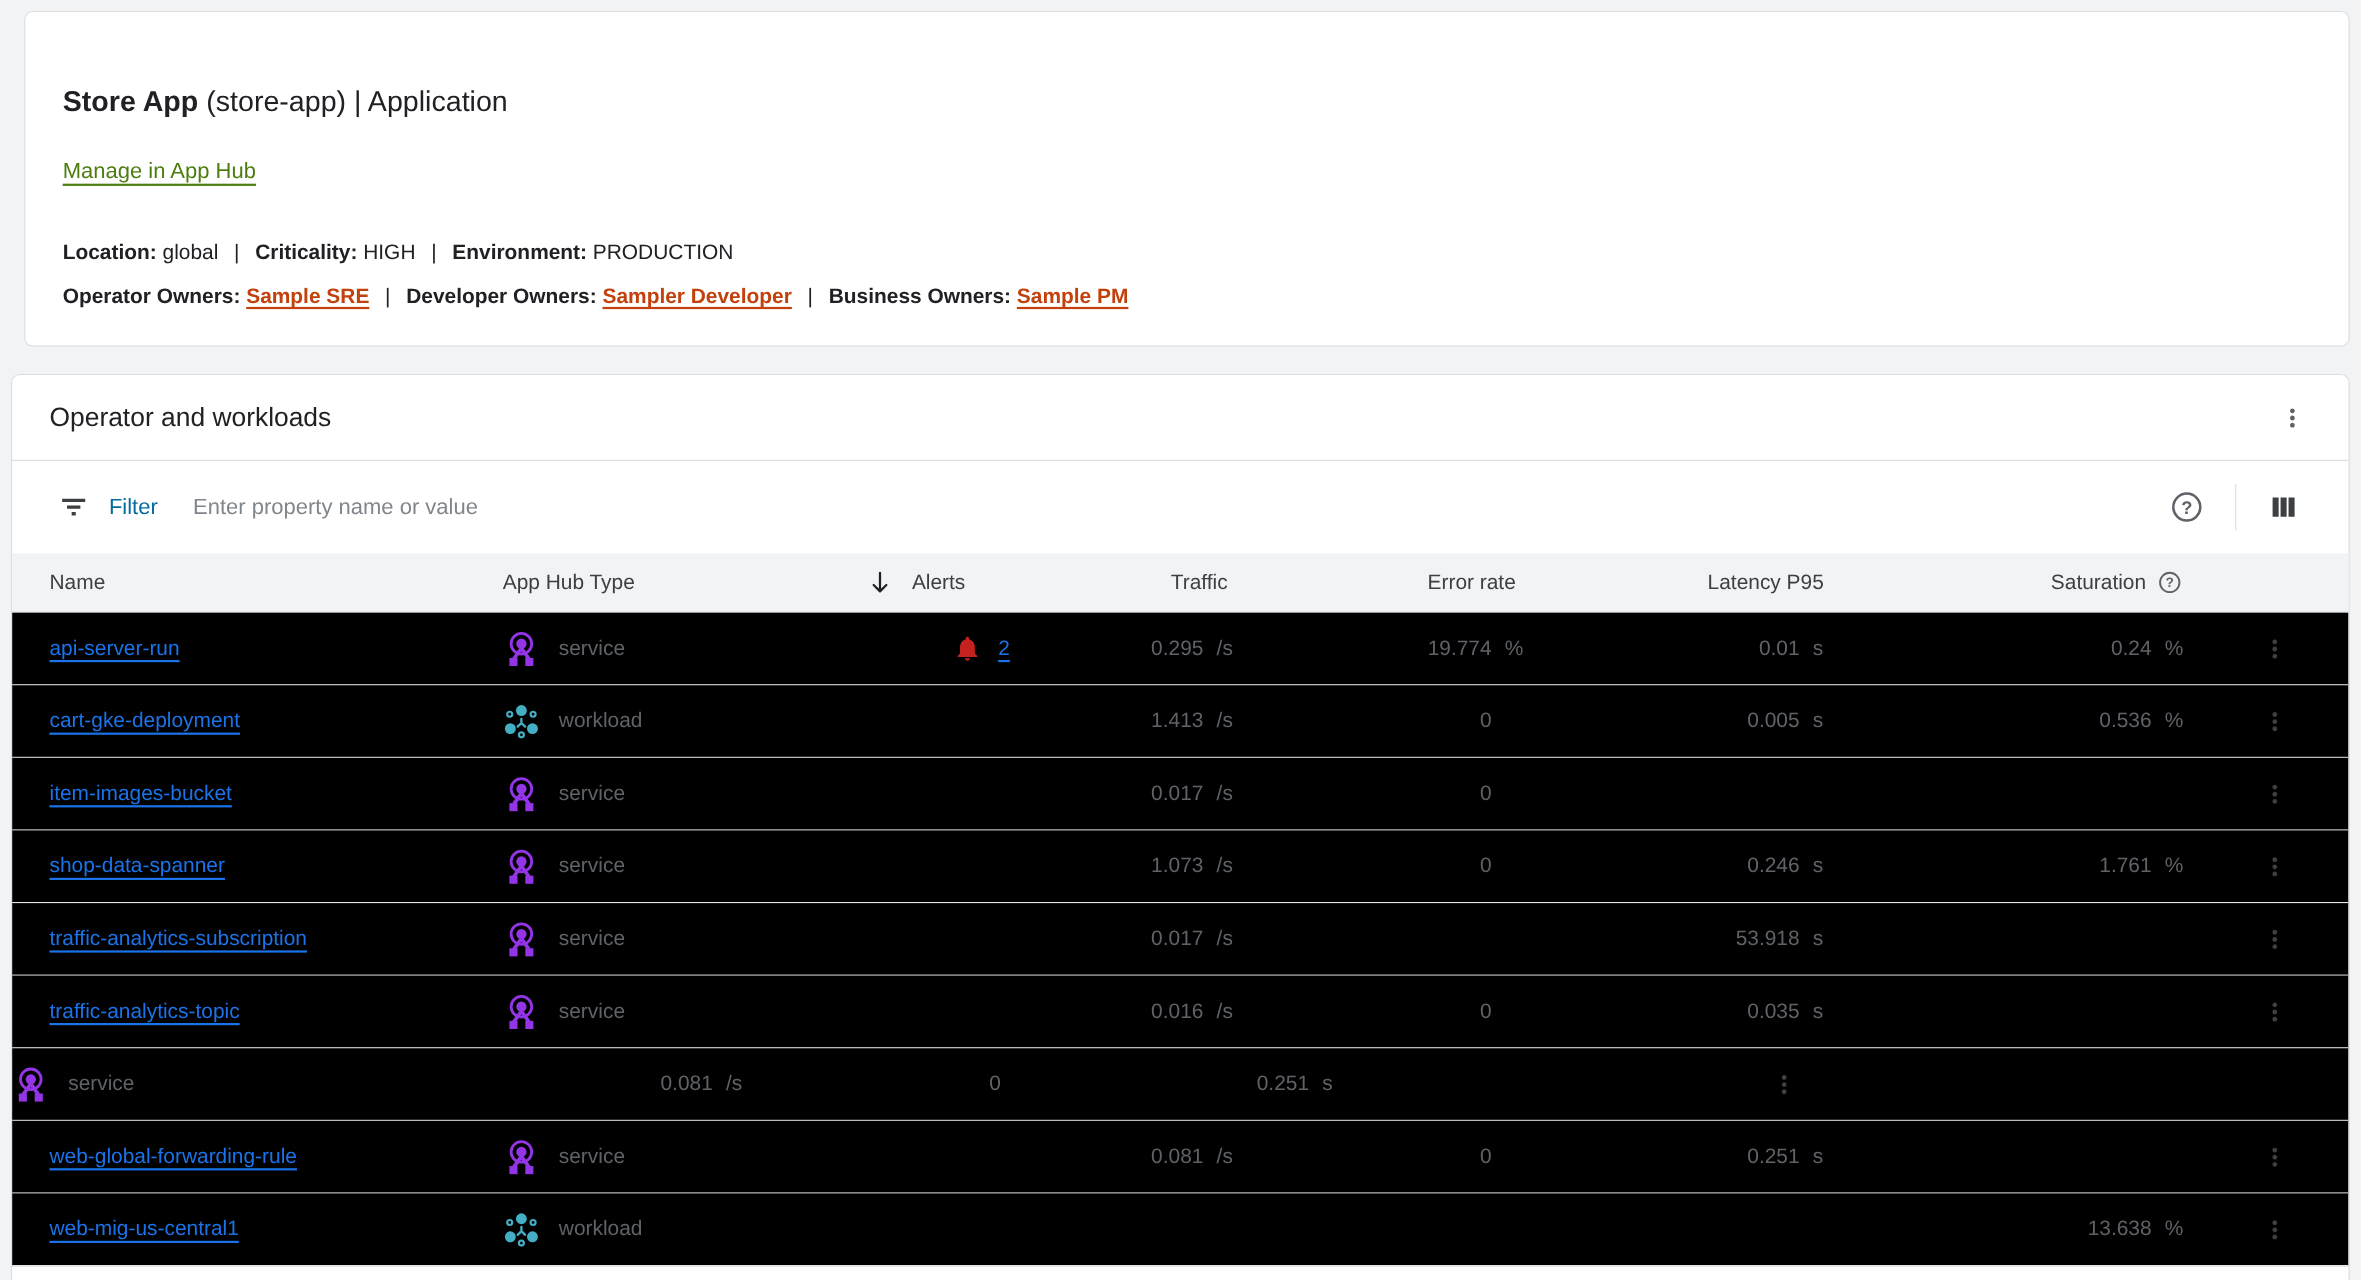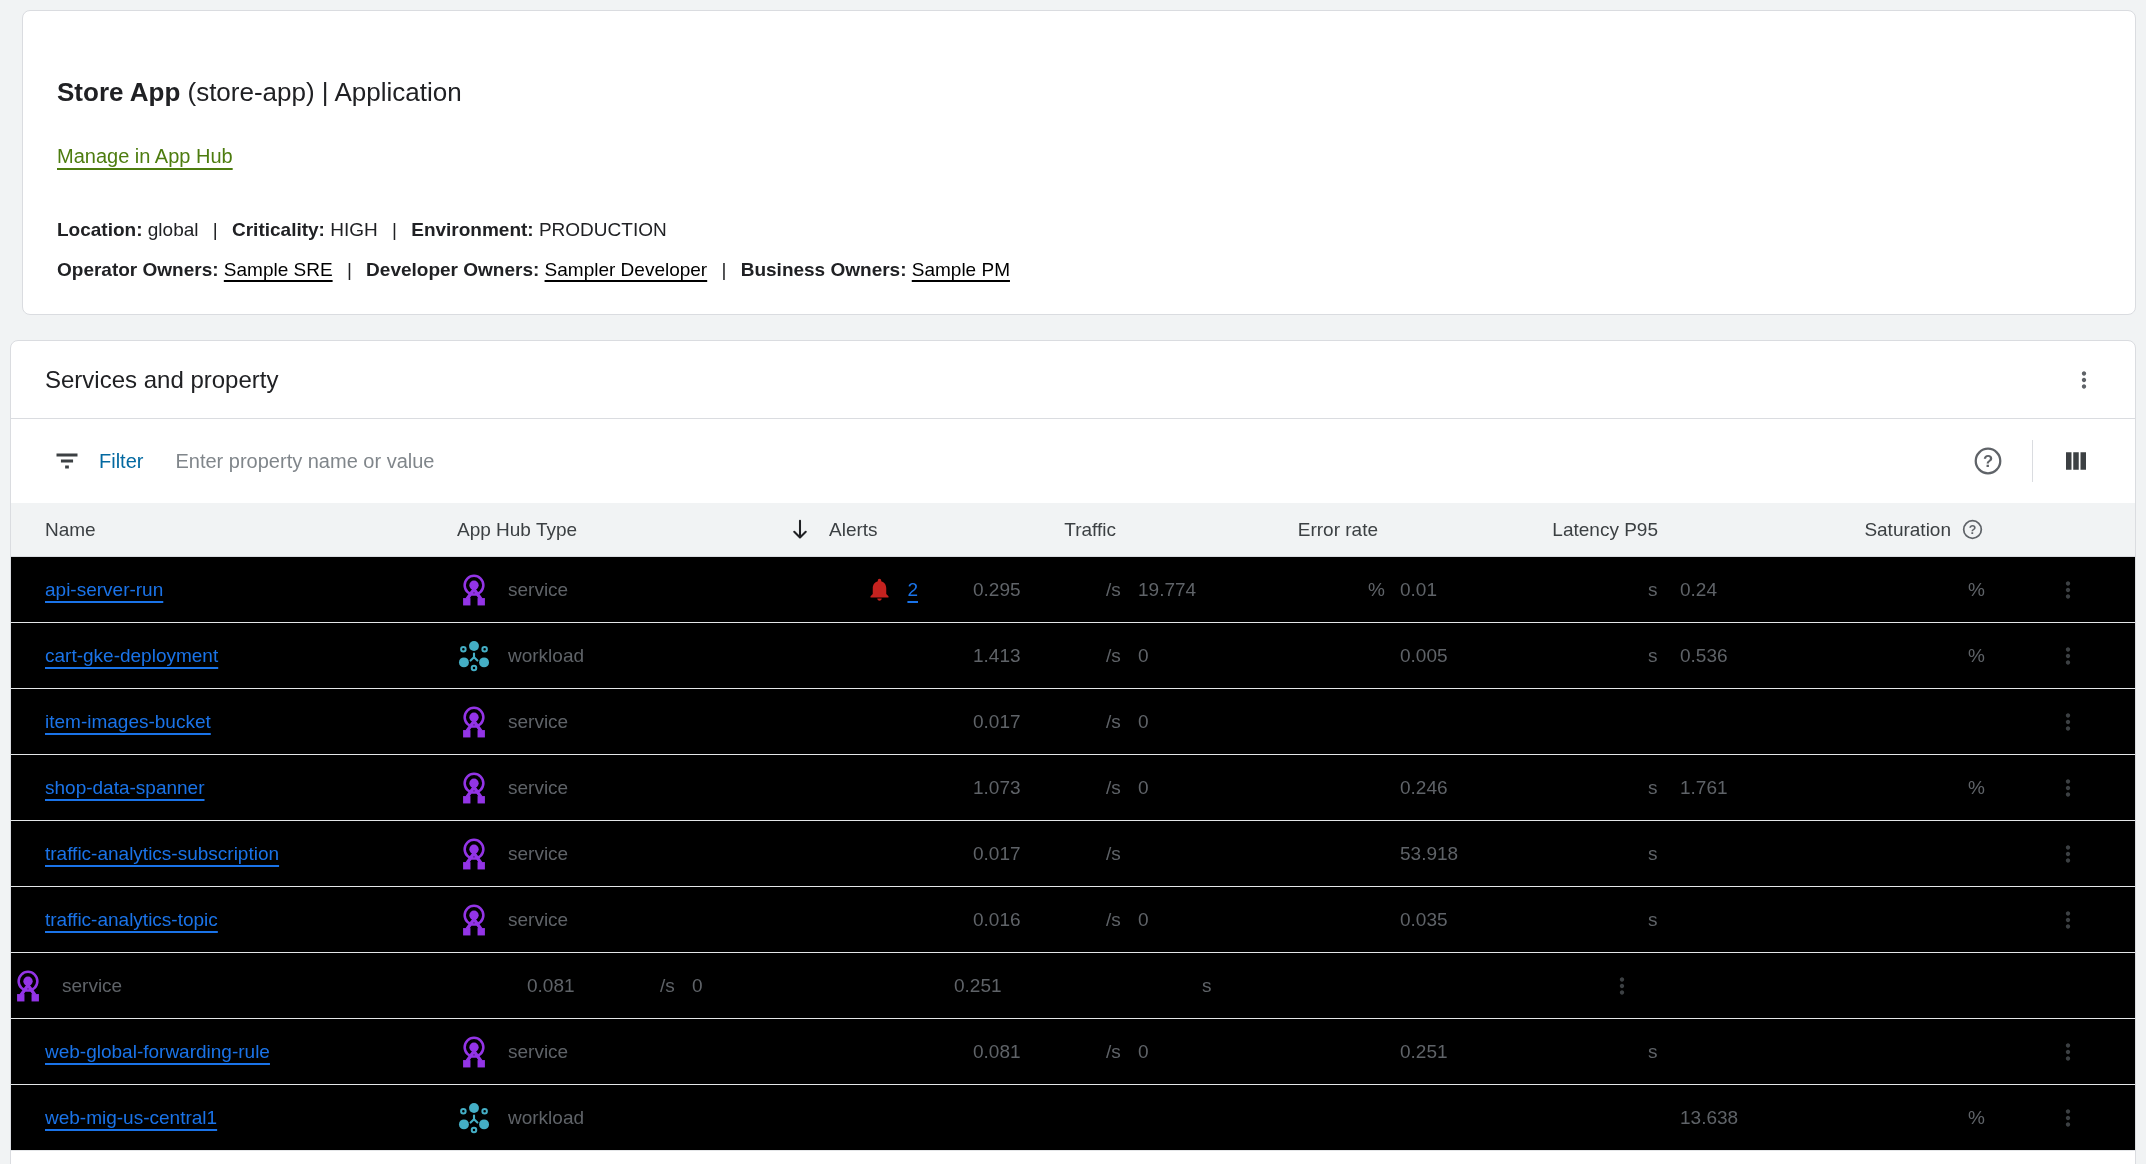--- a/index.html
+++ b/index.html
@@ -24,22 +24,22 @@
   .app-title .bold { font-weight: 700; }
   .manage-link {
     display: inline-block; margin-top: 36px;
     font-size: 20px; color: #4d7c0f; text-decoration: underline;
     text-underline-offset: 5px; text-decoration-thickness: 1.5px; cursor: pointer;
   }
   .meta { margin-top: 42px; font-size: 19px; line-height: 40px; }
   .meta .b { font-weight: 700; }
   .meta .sep { margin: 0 9px; }
   .meta a {
-    color: #000000; text-decoration: underline; text-underline-offset: 4px;
-    text-decoration-thickness: 1.5px; cursor: pointer;
+    color: #c2410c; text-decoration: underline; text-underline-offset: 4px;
+    text-decoration-thickness: 1.5px; cursor: pointer; font-weight: bold;
   }
   
   .services-card { top: 340px; height: 980px; overflow: hidden; }
   .card-header {
     height: 78px; display: flex; align-items: center; justify-content: space-between;
     padding: 0 38px 0 34px; border-bottom: 1px solid #dadce0;
   }
   .card-header h2 { font-size: 24px; font-weight: 400; color: #202124; }
   .icon-btn { background: none; border: none; cursor: pointer; display: flex; align-items: center; padding: 0; }
   
@@ -70,21 +70,21 @@
   .col-traffic    { flex: 0 0 165px; }
   .col-error      { flex: 0 0 262px; }
   .col-latency    { flex: 0 0 280px; }
   .col-saturation { flex: 0 0 320px; }
   .col-actions    { flex: 0 0 135px; justify-content: center; }
   .thead .col-alerts { justify-content: flex-start; padding-right: 0; }
   .thead .col-alerts svg { margin-right: 16px; }
   .th-num { justify-content: flex-end; padding-right: 22px; }
   .thead .col-saturation { padding-right: 16px; }
   .thead .col-saturation svg { margin-left: 10px; }
-  .num .v { flex: 1; }
+  .num .v { flex: 1; text-align: right; }
   .num .u { flex: 0 0 44px; text-align: left; padding-left: 12px; }
   .name-link {
     color: #1a73e8; text-decoration: underline; text-underline-offset: 5px;
     text-decoration-thickness: 1.5px; cursor: pointer; font-size: 19px;
   }
   .type-cell-icon { width: 34px; height: 34px; margin-right: 17px; display: flex; }
   .type-cell-icon svg { display: none; width: 34px; height: 34px; }
   .type-cell-icon.service  svg.icon-service  { display: block; }
   .type-cell-icon.workload svg.icon-workload { display: block; }
   .alert-group { display: flex; align-items: center; }
@@ -121,21 +121,21 @@
       <a href="#">Sampler Developer</a>
       <span class="sep">|</span>
       <span class="b">Business Owners:</span>
       <a href="#">Sample PM</a>
     </div>
   </div>
 </section>
 
 <section class="card services-card">
   <div class="card-header">
-    <h2>Services and property</h2>
+    <h2>Operator and workloads</h2>
     <button class="icon-btn" aria-label="more options">
       <svg width="26" height="26" viewBox="0 0 24 24">
           <path fill="#5f6368" d="M12 8c1.1 0 2-.9 2-2s-.9-2-2-2-2 .9-2 2 .9 2 2 2zm0 2c-1.1 0-2 .9-2 2s.9 2 2 2 2-.9 2-2-.9-2-2-2zm0 6c-1.1 0-2 .9-2 2s.9 2 2 2 2-.9 2-2-.9-2-2-2z"></path>
         </svg>
     </button>
   </div>
 
   <div class="filter-row">
     <span class="filter-glyph">
       <svg width="28" height="28" viewBox="0 0 24 24">

